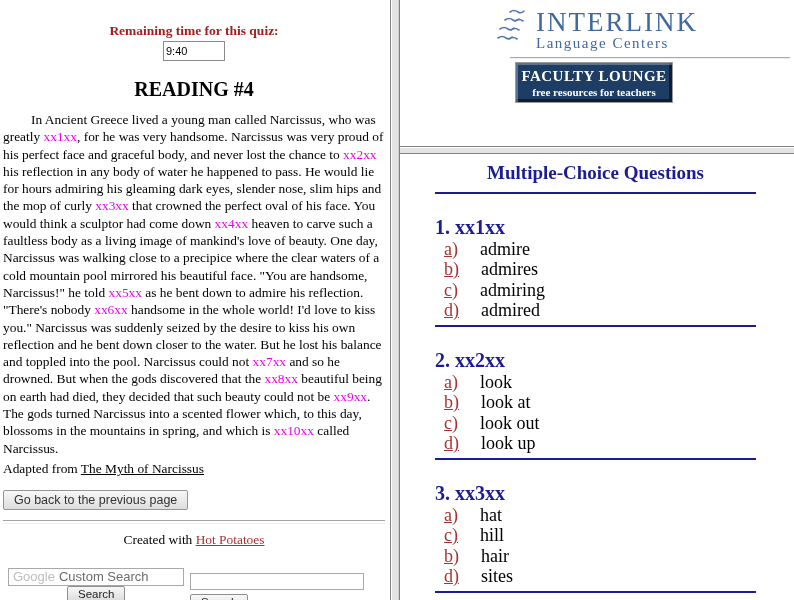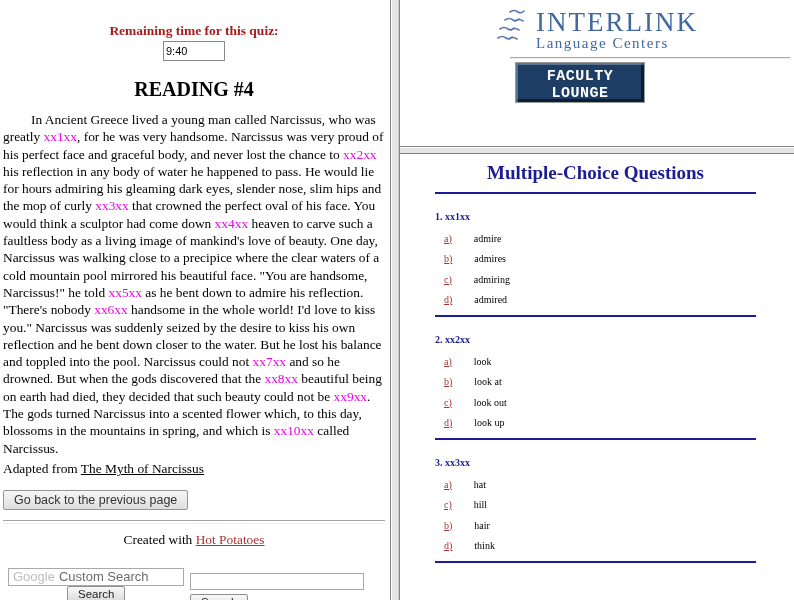--- a/index.html
+++ b/index.html
@@ -54,34 +54,34 @@
   .internet-line b{color:var(--blue-link,#2343a5);}
 
   
   .logo-row{display:flex;justify-content:center;align-items:flex-start;margin-top:9px;}
   .logo-icon{width:36px;height:38px;margin-right:4px;}
   .logo-text{text-align:left;color:var(--logo-blue,#41699e);}
   .logo-title{font-size:27px;letter-spacing:2px;line-height:26px;}
   .logo-subtitle{font-size:15px;letter-spacing:1.5px;line-height:15px;margin-top:1px;}
   .logo-underline{position:absolute;left:110px;right:4px;top:57px;height:0;
                   border-top:1px solid #a8a8a8;border-bottom:1px solid #f0f0f0;}
-  .faculty-btn{position:absolute;left:115px;top:62px;width:130px;height:41px;
+  .faculty-btn{position:absolute;left:115px;top:62px;width:158px;height:41px;
                background:var(--banner-bg,#1d3d64);border:1px solid #9a9a9a;box-sizing:border-box;
                box-shadow:inset 2px 2px 0 rgba(255,255,255,.28),inset -3px -3px 0 rgba(0,0,0,.5);
-               color:#fff;text-align:center;cursor:pointer;font-family:Liberation Mono, monospace;}
+               color:#fff;text-align:center;cursor:pointer;font-family:Liberation Serif, serif;}
   .faculty-title{font-weight:bold;font-size:15px;letter-spacing:.5px;margin-top:5px;}
   .faculty-sub{font-weight:bold;font-size:11px;margin-top:1px;}
 
   
   .mc-title{text-align:center;color:var(--navy,#1c1c94);font-size:19px;font-weight:bold;margin:8px 0 0;}
   .mc-instructions{text-align:center;color:var(--navy,#1c1c94);font-size:13.5px;font-weight:bold;
                    font-style:italic;margin:12px 0 10px;}
   .qhr{height:2px;background:var(--navy,#1c1c94);margin:8px 0 0;}
-  .qtitle{color:var(--navy,#1c1c94);font-weight:bold;font-size:10px;margin:15px 0 0;line-height:16px;}
-  .opt{margin-top:6.5px;font-size:10px;line-height:14px;}
+  .qtitle{color:var(--navy,#1c1c94);font-weight:bold;font-size:20px;margin:25px 0 0;line-height:16px;}
+  .opt{margin-top:6.5px;font-size:18px;line-height:14px;}
   .optletter{color:var(--link-red,#a93232);text-decoration:underline;margin-left:9px;cursor:pointer;}
   .opttext{margin-left:22px;color:#000;}
 </style>
 </head>
 <body>
 
 <div class="frame-left">
   <div class="timer-label">Remaining time for this quiz:</div>
   <input class="timer-input" value="9:40" style="">
   <h1 class="reading-title">READING #4</h1>
@@ -147,16 +147,16 @@
       <div class="qtitle">2. xx2xx</div>
       <div class="opt"><a class="optletter">a)</a><span class="opttext">look</span></div>
       <div class="opt"><a class="optletter">b)</a><span class="opttext">look at</span></div>
       <div class="opt"><a class="optletter">c)</a><span class="opttext">look out</span></div>
       <div class="opt"><a class="optletter">d)</a><span class="opttext">look up</span></div>
       <div class="qhr"></div>
       <div class="qtitle">3. xx3xx</div>
       <div class="opt"><a class="optletter">a)</a><span class="opttext">hat</span></div>
       <div class="opt"><a class="optletter">c)</a><span class="opttext">hill</span></div>
       <div class="opt"><a class="optletter">b)</a><span class="opttext">hair</span></div>
-      <div class="opt"><a class="optletter">d)</a><span class="opttext">think</span></div>
+      <div class="opt"><a class="optletter">d)</a><span class="opttext">sites</span></div>
       <div class="qhr"></div>
     </div>
 </div>
 
 </body></html>

